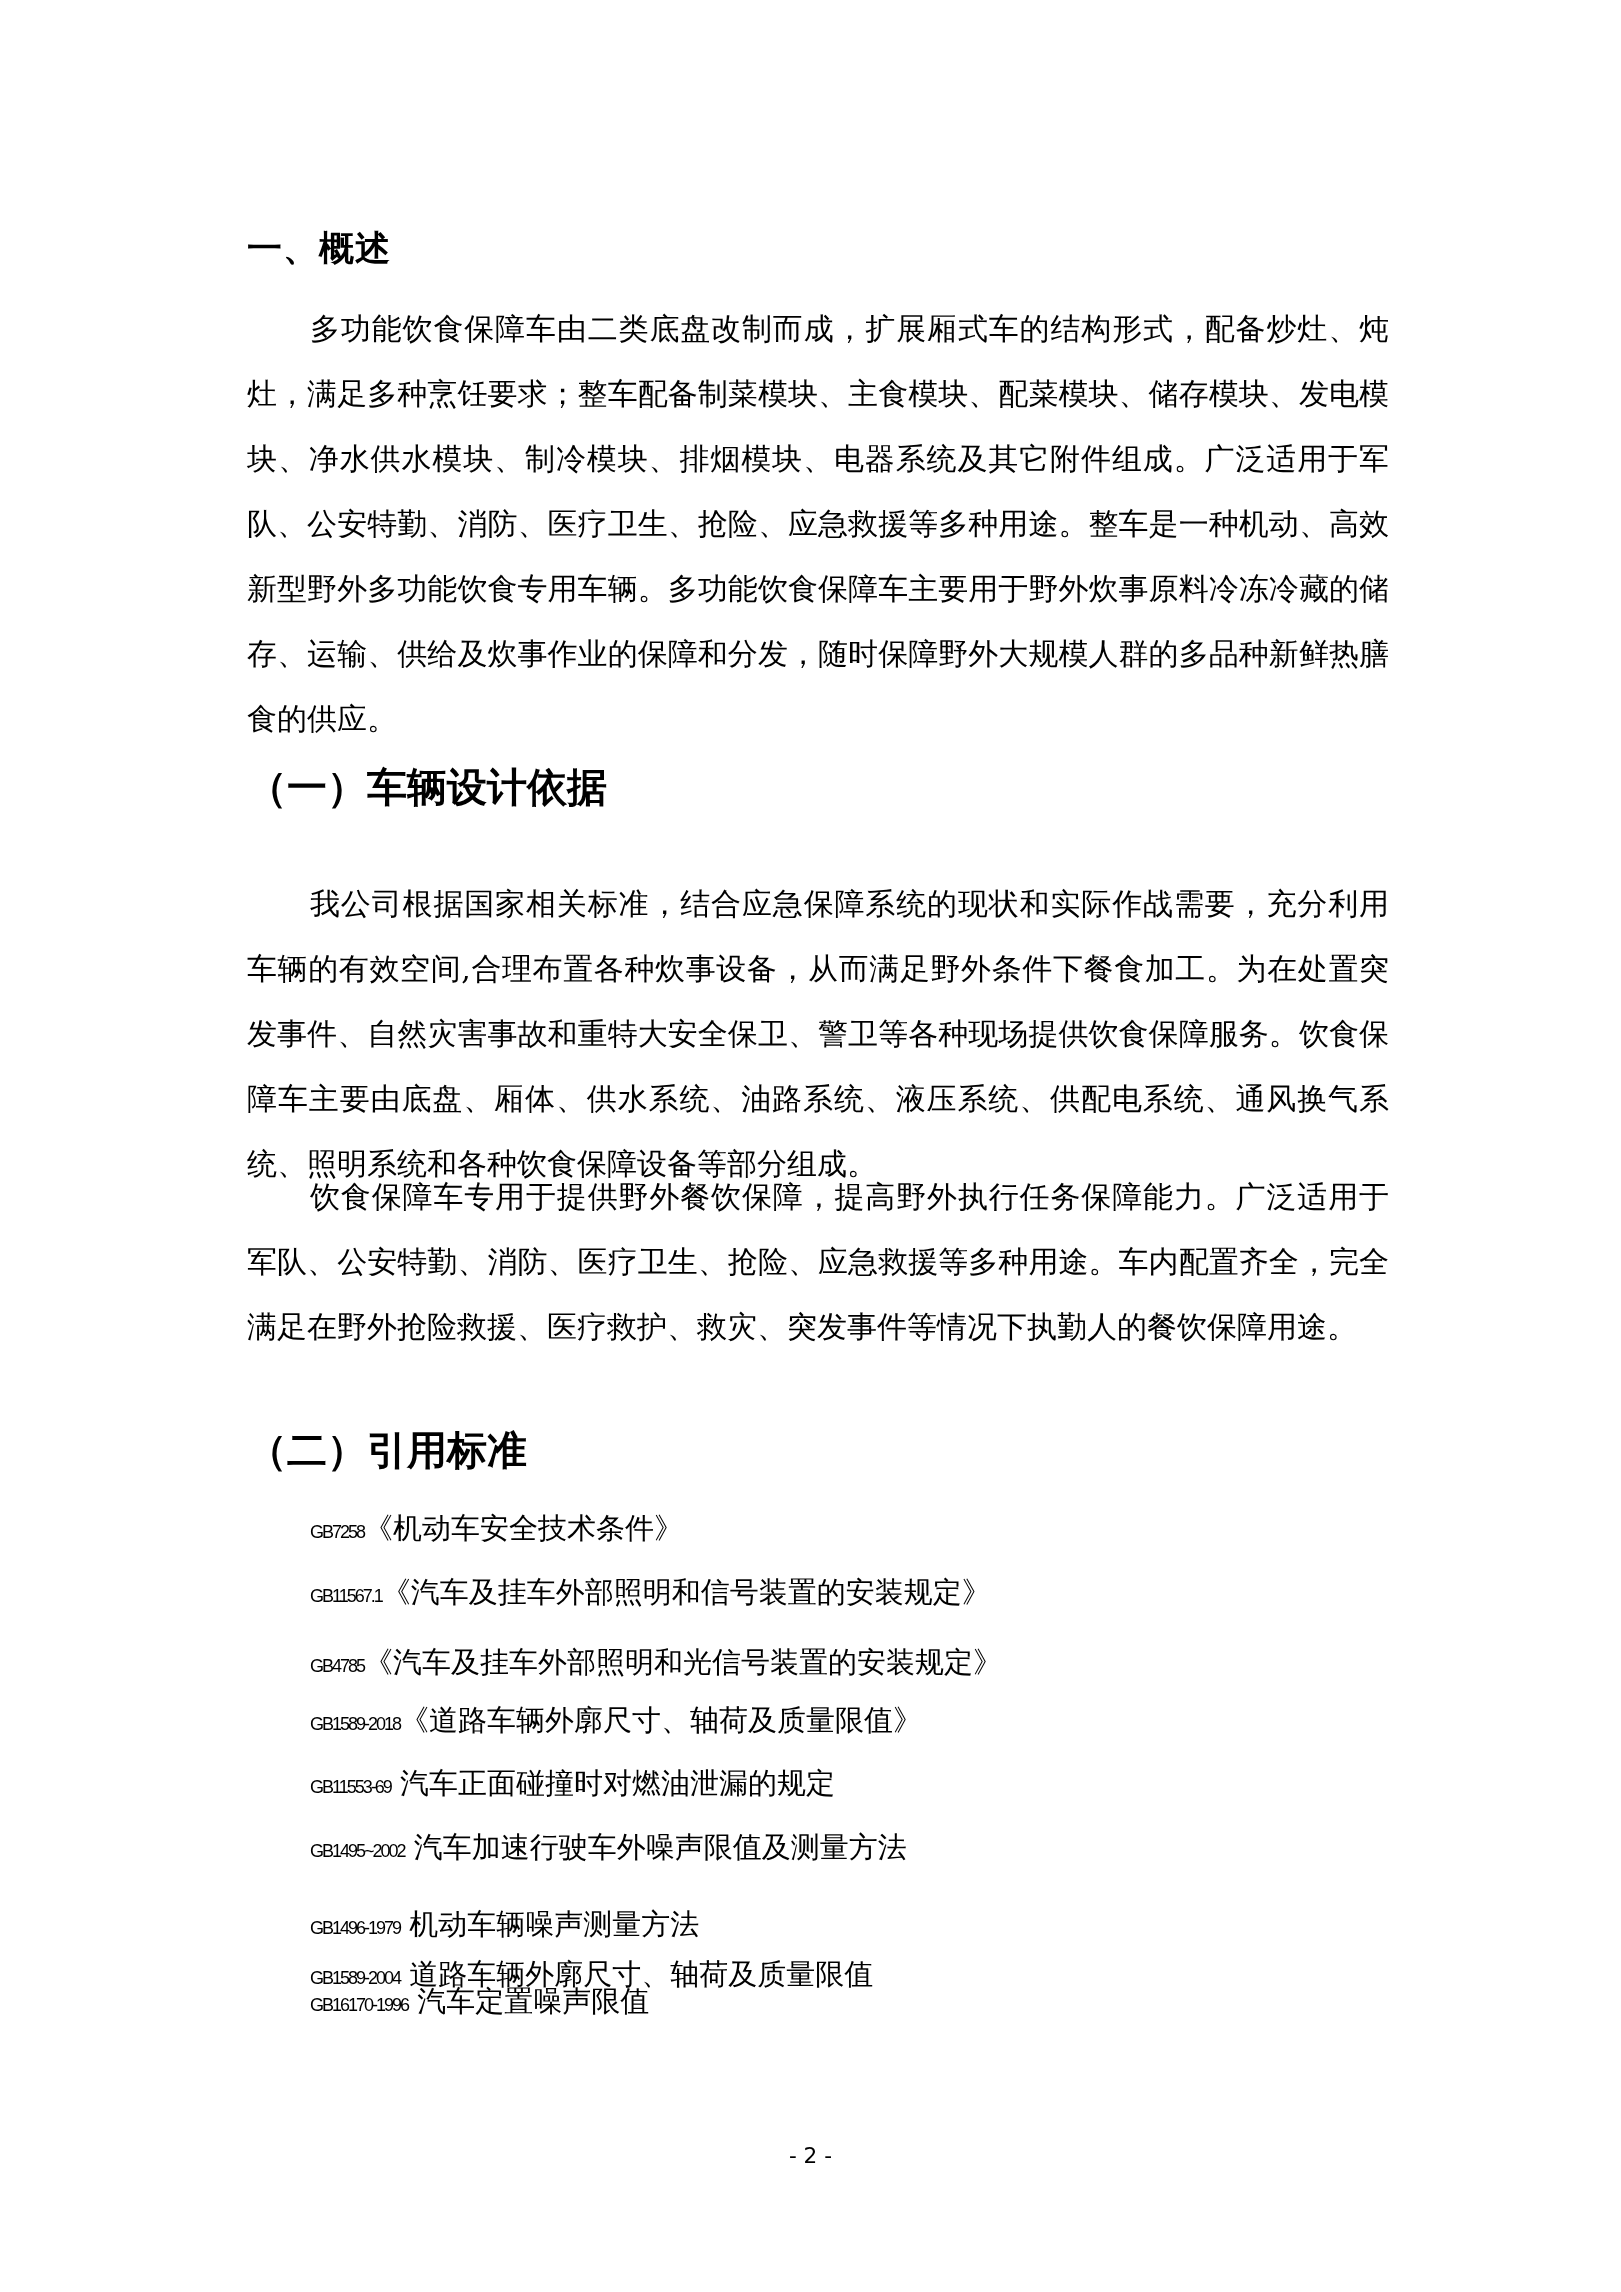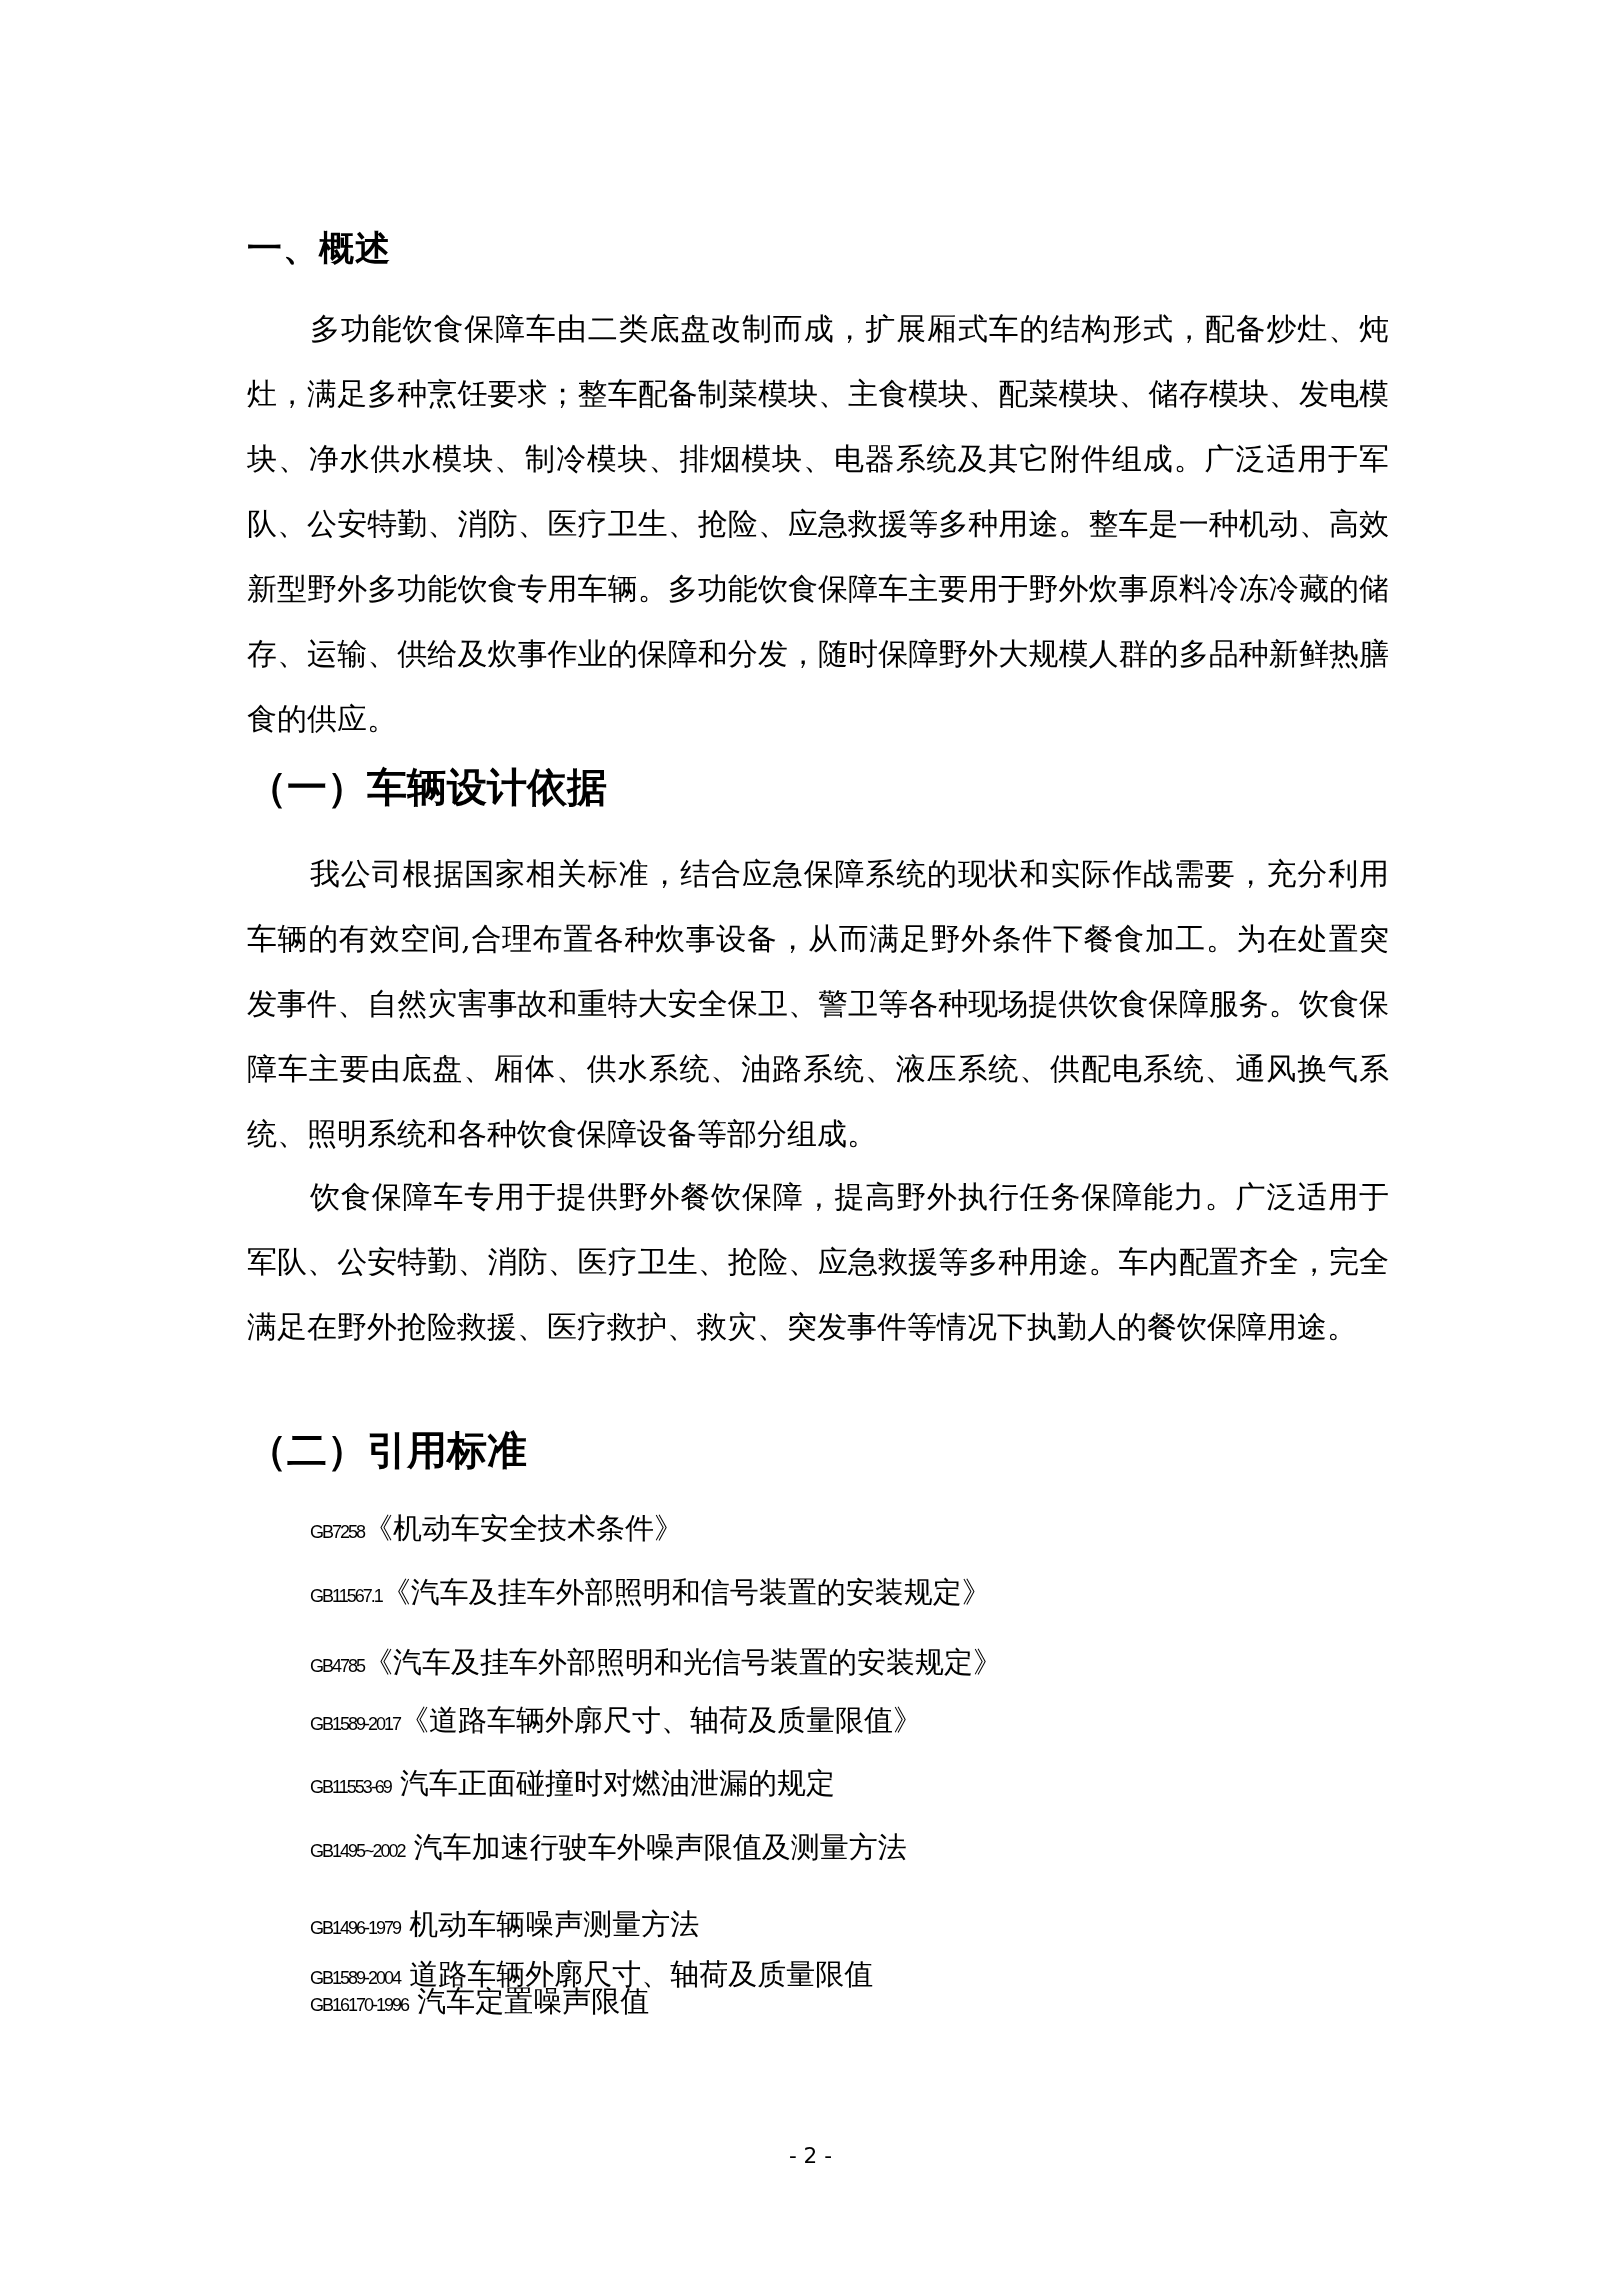--- a/index.html
+++ b/index.html
@@ -20,36 +20,36 @@
 </head>
 <body>
 
 <div class="page">
   <div class="h1">一、概述</div>
 
   <div class="para" style="top:296px;">多功能饮食保障车由二类底盘改制而成，扩展厢式车的结构形式，配备炒灶、炖灶，满足多种烹饪要求；整车配备制菜模块、主食模块、配菜模块、储存模块、发电模块、净水供水模块、制冷模块、排烟模块、电器系统及其它附件组成。广泛适用于军队、公安特勤、消防、医疗卫生、抢险、应急救援等多种用途。整车是一种机动、高效新型野外多功能饮食专用车辆。多功能饮食保障车主要用于野外炊事原料冷冻冷藏的储存、运输、供给及炊事作业的保障和分发，随时保障野外大规模人群的多品种新鲜热膳食的供应。</div>
 
   <div class="h2" style="top:766px;">（一）车辆设计依据</div>
 
-  <div class="para" style="top:841px;">我公司根据国家相关标准，结合应急保障系统的现状和实际作战需要，充分利用车辆的有效空间,合理布置各种炊事设备，从而满足野外条件下餐食加工。为在处置突发事件、自然灾害事故和重特大安全保卫、警卫等各种现场提供饮食保障服务。饮食保障车主要由底盘、厢体、供水系统、油路系统、液压系统、供配电系统、通风换气系统、照明系统和各种饮食保障设备等部分组成。</div>
+  <div class="para" style="top:871px;">我公司根据国家相关标准，结合应急保障系统的现状和实际作战需要，充分利用车辆的有效空间,合理布置各种炊事设备，从而满足野外条件下餐食加工。为在处置突发事件、自然灾害事故和重特大安全保卫、警卫等各种现场提供饮食保障服务。饮食保障车主要由底盘、厢体、供水系统、油路系统、液压系统、供配电系统、通风换气系统、照明系统和各种饮食保障设备等部分组成。</div>
   <div class="para" style="top:1164px;">饮食保障车专用于提供野外餐饮保障，提高野外执行任务保障能力。广泛适用于军队、公安特勤、消防、医疗卫生、抢险、应急救援等多种用途。车内配置齐全，完全满足在野外抢险救援、医疗救护、救灾、突发事件等情况下执勤人的餐饮保障用途。</div>
 
   <div class="h2" style="top:1429px;">（二）引用标准</div>
 
   <div class="ref" style="top:1507px;">
     <span class="code">GB7258</span><span>《机动车安全技术条件》</span>
   </div>
   <div class="ref" style="top:1571px;">
     <span class="code">GB11567.1</span><span>《汽车及挂车外部照明和信号装置的安装规定》</span>
   </div>
   <div class="ref" style="top:1641px;">
     <span class="code">GB4785</span><span>《汽车及挂车外部照明和光信号装置的安装规定》</span>
   </div>
   <div class="ref" style="top:1699px;">
-    <span class="code">GB1589-2017</span><span>《道路车辆外廓尺寸、轴荷及质量限值》</span>
+    <span class="code">GB1589-2018</span><span>《道路车辆外廓尺寸、轴荷及质量限值》</span>
   </div>
   <div class="ref" style="top:1762px;">
     <span class="code">GB11553-69</span> <span>汽车正面碰撞时对燃油泄漏的规定</span>
   </div>
   <div class="ref" style="top:1826px;">
     <span class="code">GB1495~2002</span> <span>汽车加速行驶车外噪声限值及测量方法</span>
   </div>
   <div class="ref" style="top:1890px;margin-top:13px;">
     <span class="code">GB1496-1979</span> <span>机动车辆噪声测量方法</span>
   </div>

